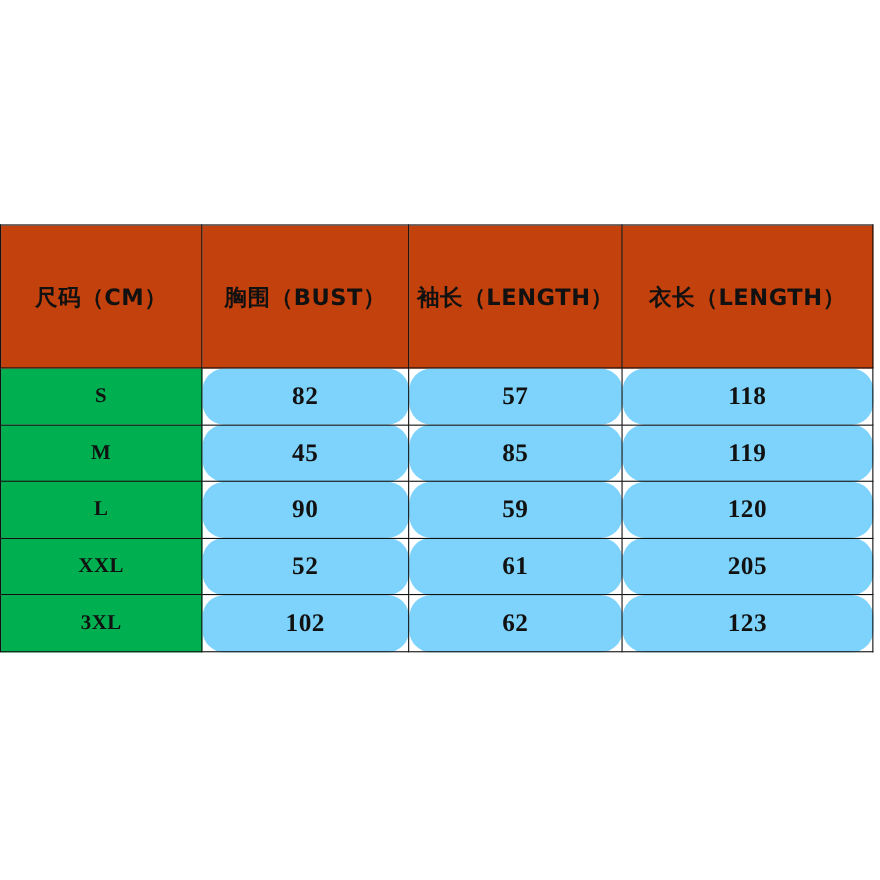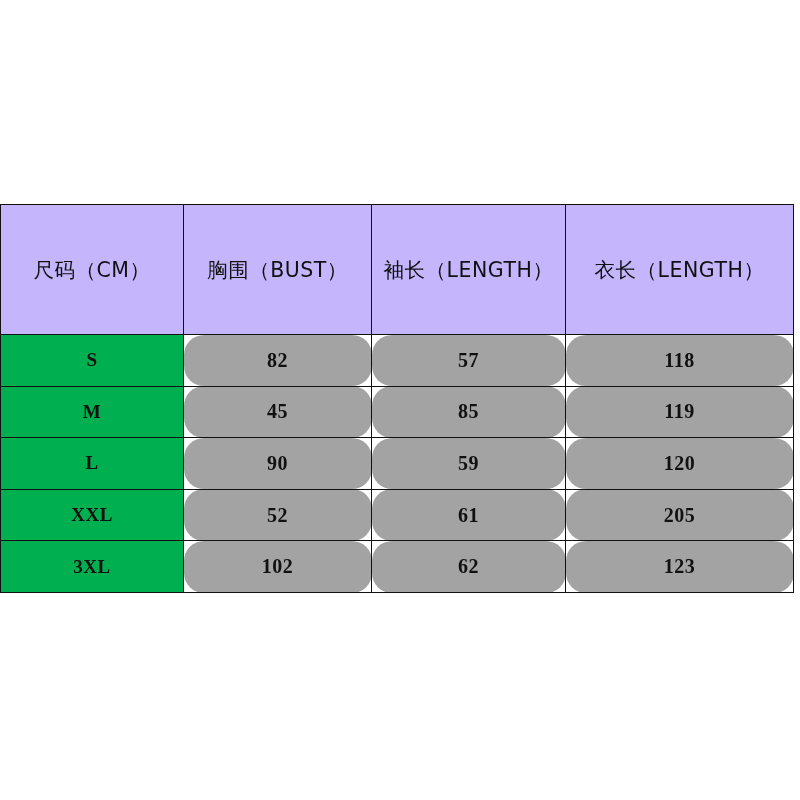--- a/index.html
+++ b/index.html
@@ -42,35 +42,35 @@
   }
 
   
   col.c-size   { width: 183px; }
   col.c-bust   { width: 188px; }
   col.c-sleeve { width: 194px; }
   col.c-length { width: 228px; }
 
   thead tr.header-row { height: 130px; }
   thead tr.header-row th {
-    background: #c4b5fd;
+    background: #c2410c;
     font-size: 20.5px;
-    font-weight: normal;
+    font-weight: bold;
     white-space: nowrap;
   }
 
   tbody tr.data-row { height: 43px; }
 
   td.size-cell {
     background: #00b050;
     font-size: 19px;
   }
   td.value-cell {
-    background: #a3a3a3;
-    font-size: 20px;
+    background: #7dd3fc;
+    font-size: 23px;
     border-radius: 20px;
   }
 
   .cjk {
     font-family: "DejaVu Sans", "Liberation Sans", sans-serif;
     font-weight: bold;
   }
 </style>
 </head>
 <body>

